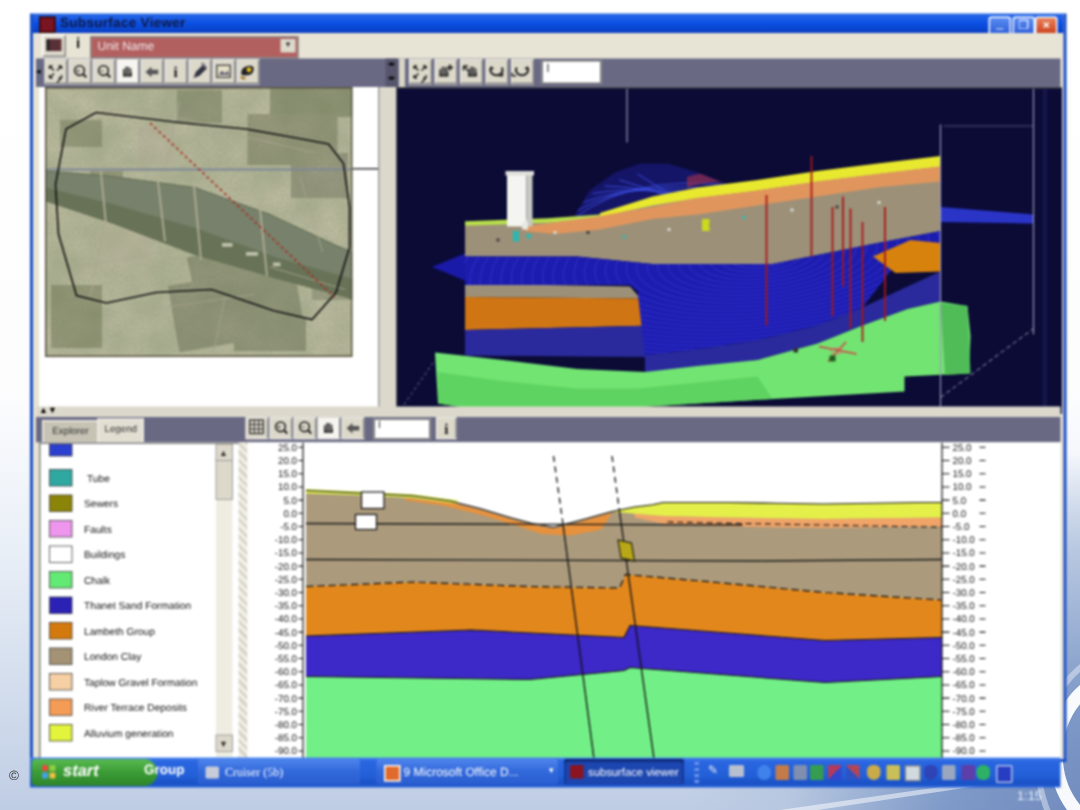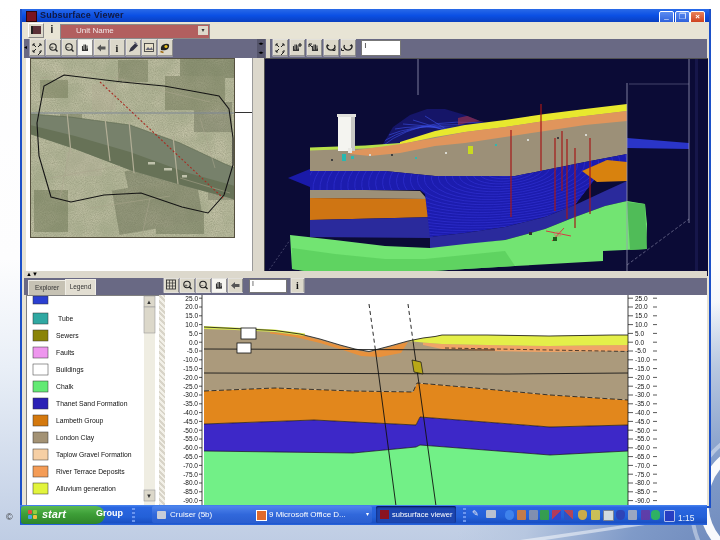--- a/index.html
+++ b/index.html
@@ -12,21 +12,21 @@
 .abs{position:absolute;}
 #slidebg-svg{position:absolute;left:0;top:0;z-index:0;}
 #shot{position:absolute;left:20px;top:9px;width:687px;height:516px;z-index:2;filter:blur(0.55px);}
 
 #win{position:absolute;left:0;top:0;width:687px;height:497px;background:#e7e3d4;border:2px solid #1c50c8;border-top:0;}
 #titlebar{position:absolute;left:0;top:0;width:687px;height:13px;
   background:linear-gradient(180deg,#2a6ae8 0%, #0b50e4 50%, #0a3fc0 100%);}
 #titletxt{position:absolute;left:18px;top:1px;font-size:9px;font-weight:bold;color:#101840;letter-spacing:0.2px;}
 .tbtn{position:absolute;top:2px;width:13px;height:11px;border-radius:2px;font-size:8px;color:#fff;text-align:center;line-height:10px;}
 #toolbar1{position:absolute;left:2px;top:13px;width:683px;height:16px;background:#e8e4d5;}
-#combo{position:absolute;left:36px;top:2px;width:133px;height:13px;background:#b25f5f;border:1px solid #8a8a8a;color:#f0e8e8;font-size:8px;line-height:12px;padding-left:15px;}
+#combo{position:absolute;left:36px;top:2px;width:133px;height:13px;background:#b25f5f;border:1px solid #8a8a8a;color:#f0e8e8;font-size:8px;line-height:12px;padding-left:4px;}
 #toolbar2{position:absolute;left:2px;top:30px;width:683px;height:19px;background:#696984;}
 
 #mainarea{position:absolute;left:2px;top:49px;width:683px;height:220px;background:#e7e3d4;}
 #mappanel{position:absolute;left:2px;top:0px;width:226px;height:220px;background:#fff;}
 #divider{position:absolute;left:228px;top:0px;width:12px;height:220px;background:#dcd8cc;border-left:1px solid #9a9a9a;border-right:1px solid #fff;}
 #view3d{position:absolute;left:240px;top:0px;width:443px;height:217px;background:#0b0b36;border-top:1px solid #505050;border-left:1px solid #505050;}
 
 #hsplit{position:absolute;left:2px;top:262px;width:683px;height:7px;background:#dcd8cc;}
 #botbar{position:absolute;left:2px;top:269px;width:683px;height:17px;background:#696984;}
 .tab{position:absolute;top:2px;height:14px;background:#d6d2c4;border:1px solid #f0eee6;border-bottom:0;font-size:6.5px;color:#333;text-align:center;line-height:13px;}
@@ -610,21 +610,21 @@
       <div class="abs" style="left:7px;top:4px;width:10px;height:10px;">
         <div class="abs" style="left:0;top:0;width:4px;height:4px;background:#e84c3c;border-radius:1px;"></div>
         <div class="abs" style="left:5px;top:0;width:4px;height:4px;background:#8fd040;border-radius:1px;"></div>
         <div class="abs" style="left:0;top:5px;width:4px;height:4px;background:#48a0e8;border-radius:1px;"></div>
         <div class="abs" style="left:5px;top:5px;width:4px;height:4px;background:#f0c040;border-radius:1px;"></div>
       </div>
       <div class="abs" style="left:21px;top:2px;font-size:11px;font-weight:bold;font-style:italic;color:#fff;">start</div>
     </div>
     <div class="abs" style="left:76px;top:3px;font-size:9px;font-weight:bold;color:#fff;">Group</div>
     <div class="abs" style="left:112px;top:3px;width:3px;height:14px;background:repeating-linear-gradient(180deg,#6a96f0 0 2px,#2a5ed0 2px 4px);"></div>
-    <div class="tkbtn" style="left:132px;width:108px;">
+    <div class="tkbtn" style="left:112px;width:108px;font-family:Liberation Serif, serif;">
       <div class="abs" style="left:5px;top:5px;width:9px;height:8px;background:#c8ccd8;border-radius:1px;"></div>
       <span style="margin-left:18px;">Cruiser (5b)</span>
     </div>
     <div class="tkbtn" style="left:231px;width:121px;">
       <div class="abs" style="left:5px;top:4px;width:9px;height:9px;background:#e06a2c;border:1px solid #fff;"></div>
       <span style="margin-left:18px;">9 Microsoft Office D...</span>
       <span class="abs" style="right:3px;top:0px;font-size:6px;">▾</span>
     </div>
     <div class="tkbtn" style="left:356px;width:80px;background:#1c46b0;box-shadow:inset 0 1px 2px #00124a;font-size:7.5px;">
       <div class="abs" style="left:4px;top:4px;width:9px;height:9px;background:#8a1420;"></div>
@@ -640,16 +640,16 @@
     <div class="tray-ico" style="left:532px;background:linear-gradient(135deg,#cc3344 50%,#3344cc 50%);"></div>
     <div class="tray-ico" style="left:544px;background:linear-gradient(45deg,#3050c0 50%,#cc4040 50%);"></div>
     <div class="tray-ico" style="left:558px;background:#e8b830;border-radius:4px 4px 5px 5px;"></div>
     <div class="tray-ico" style="left:571px;background:#e8d040;"></div>
     <div class="tray-ico" style="left:583px;background:#f0f0e0;border:1px solid #888;width:9px;height:9px;"></div>
     <div class="tray-ico" style="left:596px;background:#3040b0;border-radius:4px 4px 5px 5px;"></div>
     <div class="tray-ico" style="left:608px;background:#b0b4bc;"></div>
     <div class="tray-ico" style="left:621px;background:#6838a0;"></div>
     <div class="tray-ico" style="left:631px;background:#30c050;border-radius:4px;"></div>
     <div class="tray-ico" style="left:644px;background:#2838c0;border:1px solid #c8d0f0;"></div>
-    <div class="abs" style="left:658px;top:8px;font-size:8.5px;color:#eaf2ff;text-align:center;">1:15</div>
+    <div class="abs" style="left:658px;top:20px;font-size:8.5px;color:#eaf2ff;text-align:center;">1:15</div>
   </div>
 </div>
 <div class="abs" style="left:6px;top:512px;z-index:1;font-size:9px;color:#333;">©</div>
 
 </body></html>

